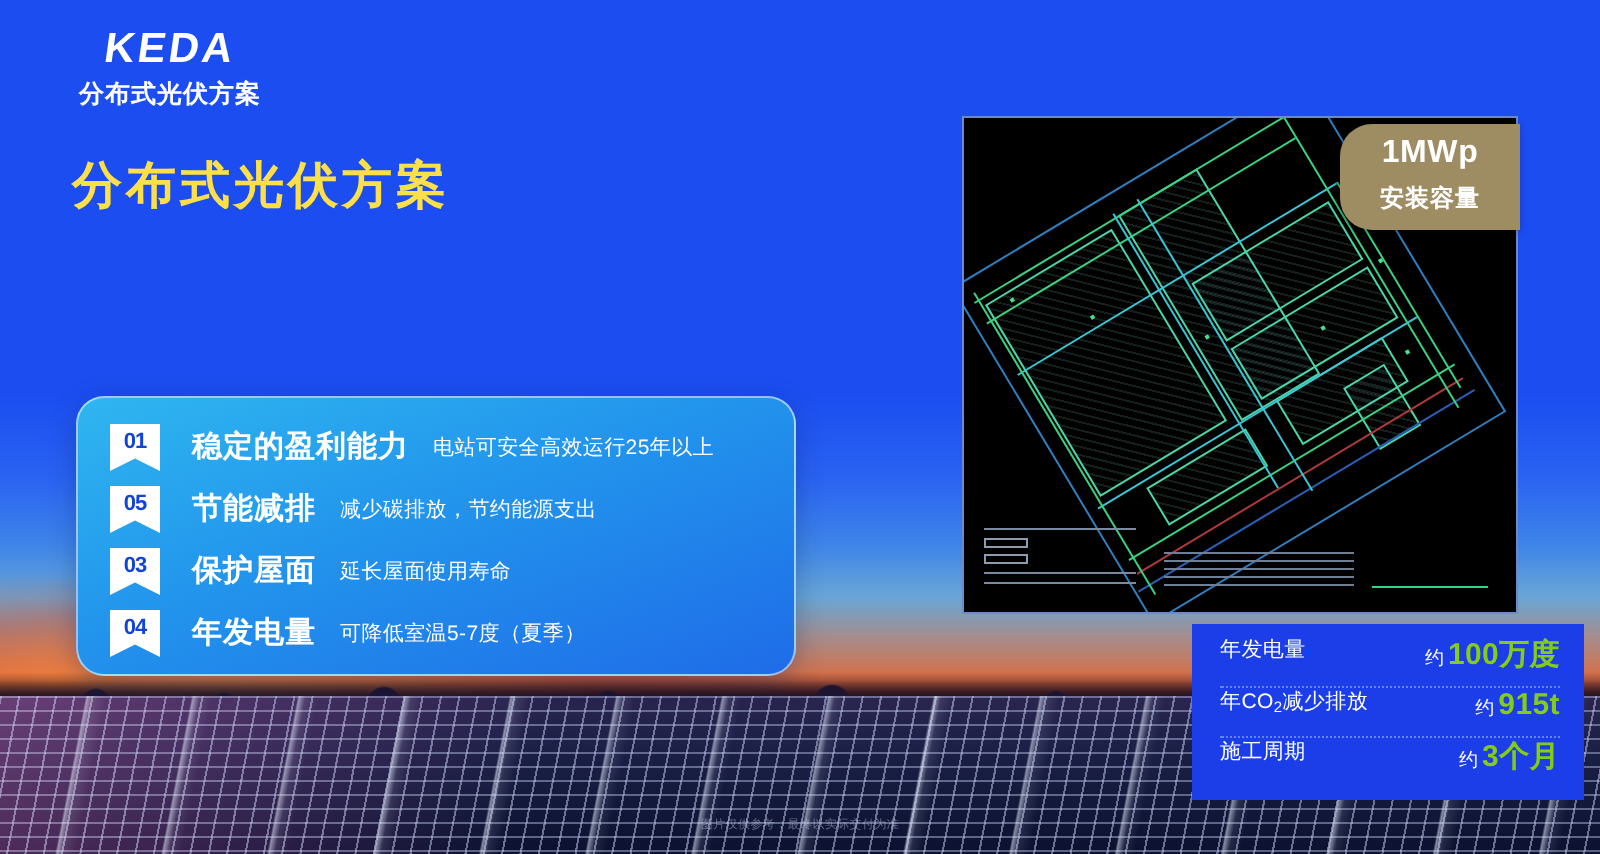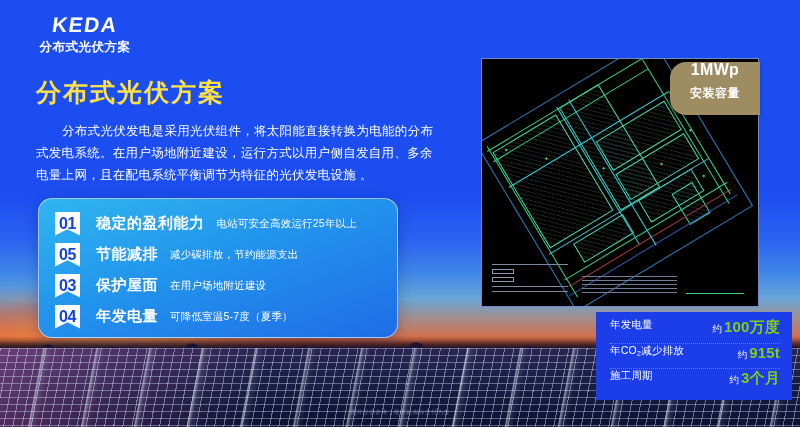--- a/index.html
+++ b/index.html
@@ -117,21 +117,21 @@
     height: 31px; padding-left: 16px;
   }
   .badge {
     position: relative; width: 25px; height: 24px; flex: 0 0 25px;
     background: #ffffff;
     clip-path: polygon(0 0, 100% 0, 100% 100%, 50% 74%, 0 100%);
     display: flex; align-items: flex-start; justify-content: center;
   }
   .badge span {
     margin-top: 3px;
-    font-size: 16px; font-weight: bold; color: #1344d6;
+    font-size: 11px; font-weight: bold; color: #1344d6;
     letter-spacing: -.5px;
     font-family: "Liberation Sans", sans-serif;
     text-align: right;
   }
   .feature-title {
     margin-left: 16px;
     font-size: 15px; font-weight: bold; color: #ffffff;
     letter-spacing: .5px; white-space: nowrap;
   }
   .feature-desc {
@@ -202,21 +202,21 @@
     height: 1px; background: #3ad17f;
   }
 
   
   .capacity {
     position: absolute; left: 670px; top: 62px;
     width: 90px; height: 53px;
     background: #9e8c62;
     border-radius: 16px 0 0 16px;
     display: flex; flex-direction: column;
-    align-items: center; 
+    align-items: center; justify-content: center;
     box-shadow: -1px 1px 4px rgba(0,0,0,.35);
   }
   .capacity-value {
     font-size: 16px; font-weight: bold; color: #ffffff;
     letter-spacing: .3px; line-height: 1.05;
     font-family: "Liberation Sans", sans-serif;
   }
   .capacity-label {
     margin-top: 6px;
     font-size: 12px; font-weight: bold; color: #ffffff; letter-spacing: .5px;
@@ -265,21 +265,20 @@
   <div class="bg-panels-warm"></div>
   <div class="bg-panels-glint"></div>
 
   <div class="logo">
     <div class="logo-mark">KEDA</div>
     <div class="logo-cn">分布式光伏方案</div>
   </div>
 
   <div class="headline">分布式光伏方案</div>
 
-  <div class="paragraph">分布式光伏发电是采用光伏组件，将太阳能直接转换为电能的分布式发电系统。在用户场地附近建设，运行方式以用户侧自发自用、多余电量上网，且在配电系统平衡调节为特征的光伏发电设施 。</div>
 
   <div class="feature-card">
     <div class="feature-row">
       <div class="badge">
         <span>01</span>
       </div>
       <div class="feature-title">稳定的盈利能力</div>
       <div class="feature-desc">电站可安全高效运行25年以上</div>
     </div>
     <div class="feature-row">
@@ -287,21 +286,21 @@
         <span>05</span>
       </div>
       <div class="feature-title">节能减排</div>
       <div class="feature-desc">减少碳排放，节约能源支出</div>
     </div>
     <div class="feature-row">
       <div class="badge">
         <span>03</span>
       </div>
       <div class="feature-title">保护屋面</div>
-      <div class="feature-desc">在用户场地附近建设</div>
+      <div class="feature-desc">延长屋面使用寿命</div>
     </div>
     <div class="feature-row">
       <div class="badge">
         <span>04</span>
       </div>
       <div class="feature-title">年发电量</div>
       <div class="feature-desc">可降低室温5-7度（夏季）</div>
     </div>
   </div>
 

